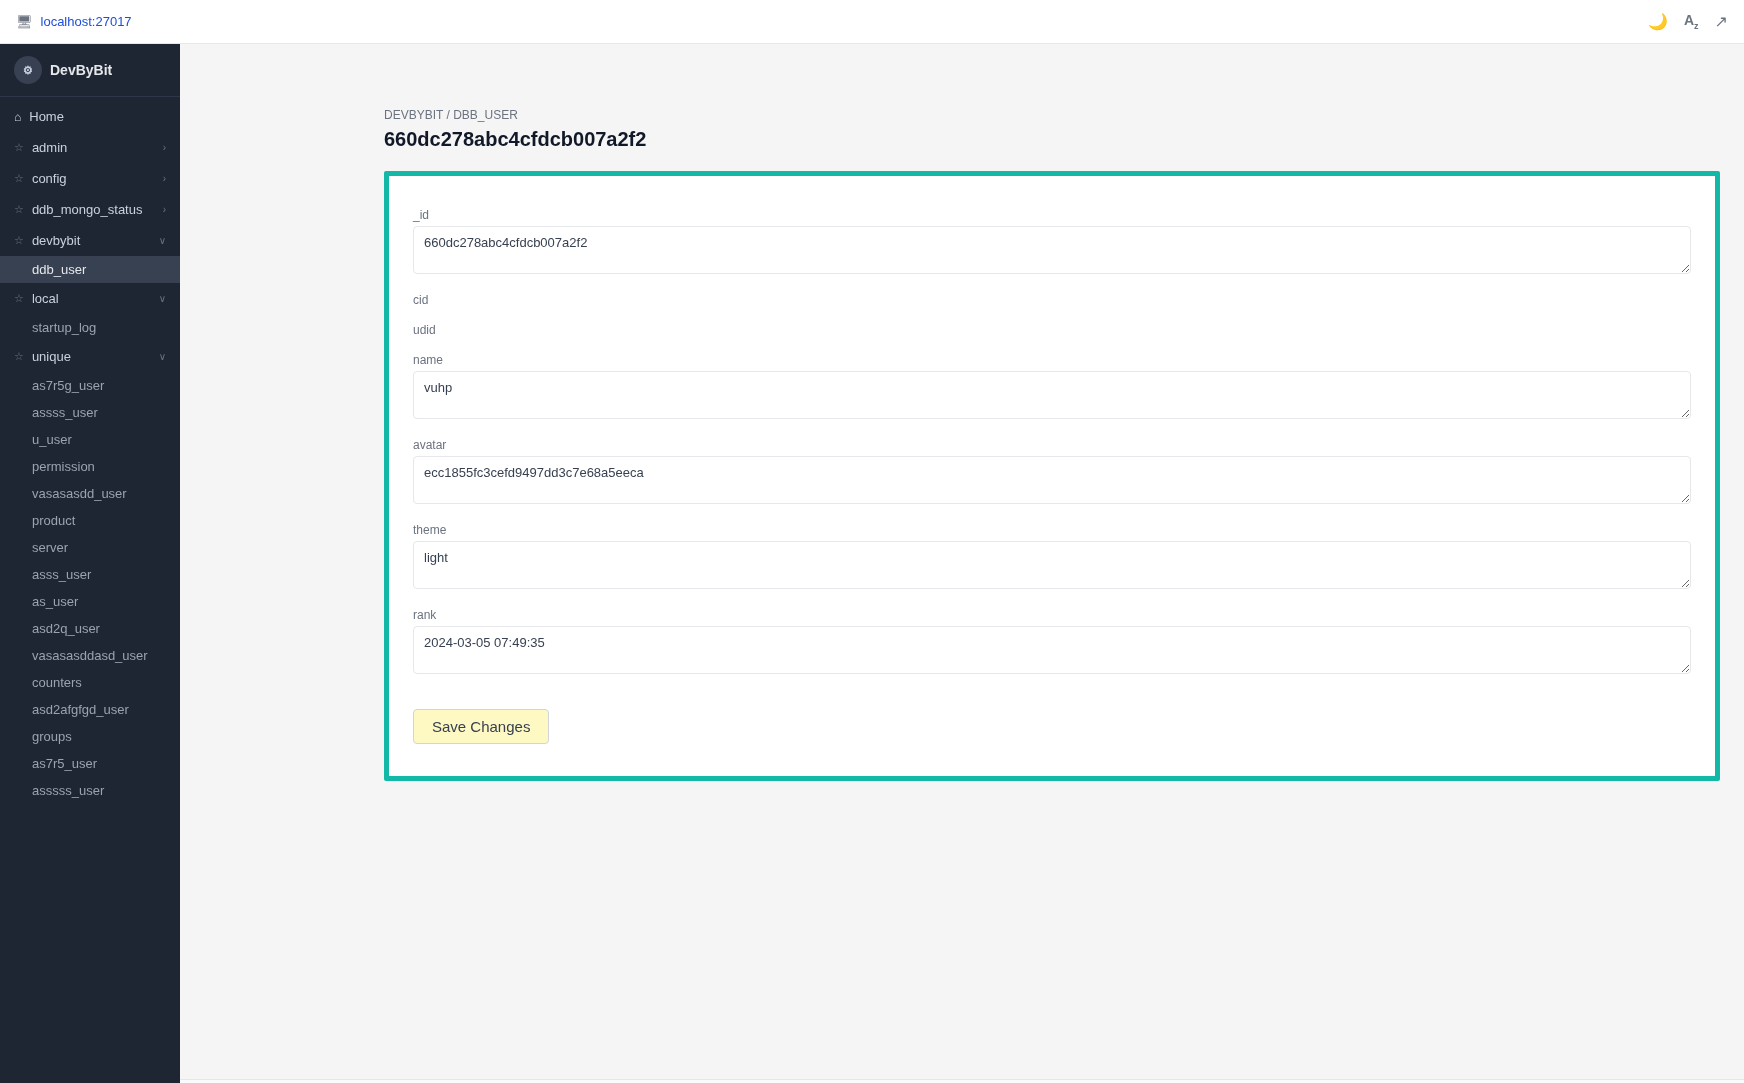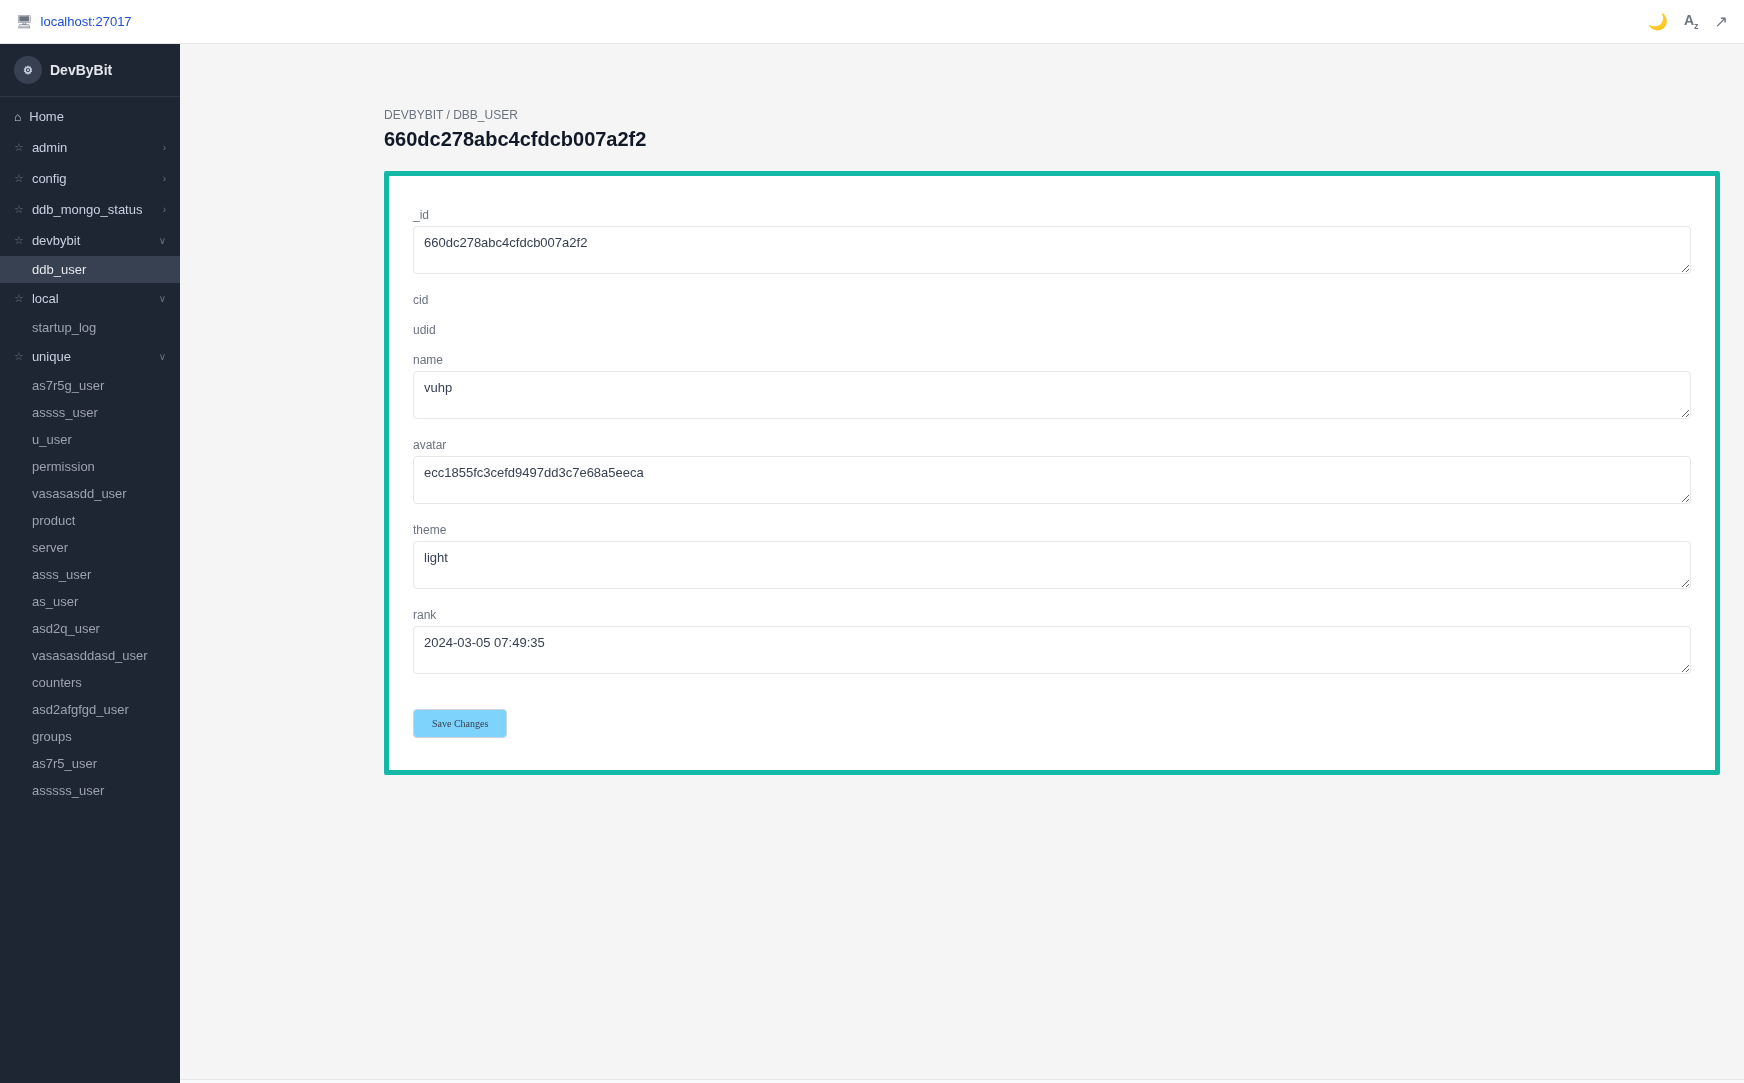--- a/index.html
+++ b/index.html
@@ -32,21 +32,21 @@
     .breadcrumb span { color: #6b7280; }
     .page-title { font-size: 20px; font-weight: 600; color: #111827; margin-bottom: 20px; }
     
     
     .form-card { background: #fff; border: 5px solid #14b8a6; border-radius: 2px; padding: 32px 24px; }
     
     .field-group { margin-bottom: 16px; }
     .field-label { font-size: 12px; color: #6b7280; margin-bottom: 4px; font-weight: 400; }
     .field-textarea { width: 100%; border: 1px solid #e5e7eb; border-radius: 4px; padding: 8px 10px; font-size: 13px; color: #374151; resize: vertical; min-height: 44px; font-family: inherit; background: #fff; outline: none; }
     
-    .save-btn { background: #7dd3fc; border: 1px solid #d1d5db; border-radius: 4px; padding: 8px 18px; font-size: 10px; color: #374151; cursor: pointer; margin-top: 16px; font-family: Liberation Serif, serif; }
+    .save-btn { background: #fef9c3; border: 1px solid #d1d5db; border-radius: 4px; padding: 8px 18px; font-size: 15px; color: #374151; cursor: pointer; margin-top: 16px; }
     
     
     .footer { background: #f9fafb; border-top: 1px solid #e5e7eb; padding: 12px 24px 12px 204px; display: flex; align-items: center; justify-content: space-between; font-size: 12px; color: #9ca3af; }
     
     
     .logo-area { padding: 12px 14px; display: flex; align-items: center; gap: 8px; border-bottom: 1px solid #2d3748; margin-bottom: 4px; }
     .logo-icon { width: 28px; height: 28px; background: #374151; border-radius: 50%; display: flex; align-items: center; justify-content: center; font-size: 11px; color: #c9d1e0; font-weight: bold; }
     .logo-text { font-size: 14px; font-weight: 600; color: #e5e7eb; }
   </style>
 </head>

